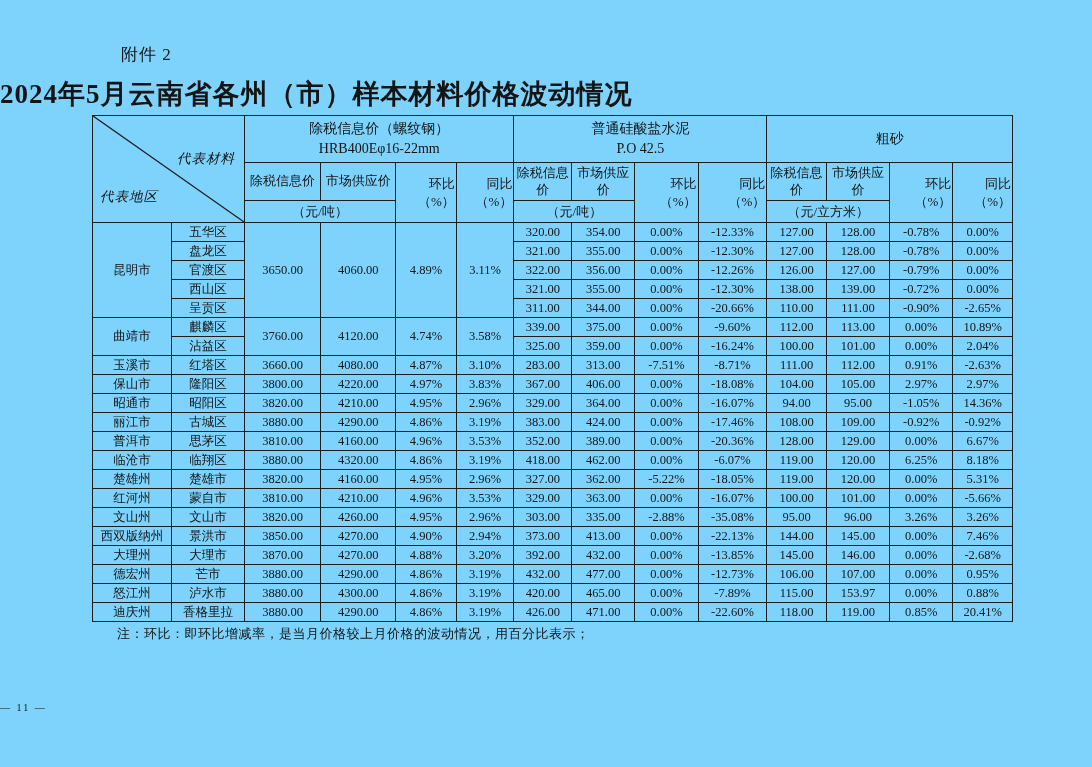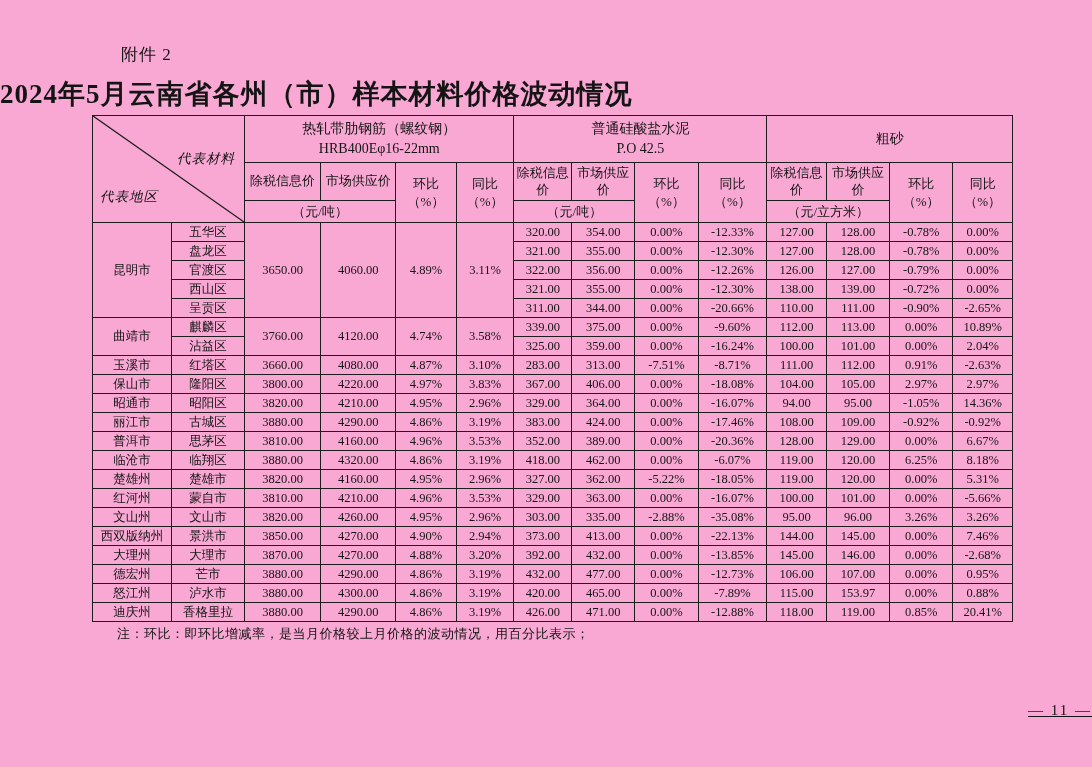--- a/index.html
+++ b/index.html
@@ -1,19 +1,19 @@
 <!DOCTYPE html>
 <html><head>
 <meta charset="utf-8">
 <style>
   html,body{margin:0;padding:0;background:#e8e8e8;}
   .page{
     position:relative;
     width:1092px;height:767px;
-    background:#f9a8d4;
+    background:#7dd3fc;
     font-family:"Liberation Serif","DejaVu Serif",serif;
     color:#141414;
     overflow:hidden;
     box-shadow:0 0 4px rgba(0,0,0,.25);
   }
   .attachment{
     position:absolute;left:121px;top:43px;
     font-size:17px;letter-spacing:1px;
   }
   .doc-title{
@@ -33,29 +33,29 @@
   }
   .price-table{border:1.5px solid #1d1d1d;}
   .hdr-material{height:46px;font-size:14px;line-height:1.45;}
   .hdr-sub{height:37px;font-size:13px;line-height:1.3;}
   .hdr-unit{height:21px;font-size:13px;}
   .price-table tbody td{height:18px;font-size:12.5px;white-space:nowrap;}
   .corner-cell{position:relative;padding:0;font-style:italic;}
   .corner-cell svg{position:absolute;left:0;top:0;width:100%;height:100%;}
   .corner-material{position:absolute;right:9px;top:34px;font-size:13.5px;letter-spacing:1px;}
   .corner-region{position:absolute;left:7px;bottom:16px;font-size:13.5px;letter-spacing:1px;}
-  .pct-head{display:flex;flex-direction:column;line-height:1.35;}
+  .pct-head{display:flex;flex-direction:column;line-height:1.35;text-align:right;}
   .notes{
     position:absolute;left:117px;top:624px;
     display:flex;font-size:13px;line-height:1.55;letter-spacing:.5px;
   }
   .notes .prefix{white-space:nowrap;}
   .footer-page{
     position:absolute;left:0;top:702px;width:100%;
-    text-align:right;font-size:15px;letter-spacing:2px;text-decoration:underline;
+    text-align:left;font-size:10px;letter-spacing:2px;
   }
 </style>
 </head>
 <body>
 
 <div class="page">
 
   <div class="attachment">附件 2</div>
 
   <div class="doc-title">2024年5月云南省各州（市）样本材料价格波动情况</div>
@@ -80,21 +80,21 @@
     <thead>
       <tr>
         <th class="corner-cell" rowspan="3" colspan="2">
           <svg viewBox="0 0 100 100" preserveAspectRatio="none">
             <line x1="0" y1="0" x2="100" y2="100" stroke="#1d1d1d" stroke-width="1.3" vector-effect="non-scaling-stroke"></line>
           </svg>
           <span class="corner-material">代表材料</span>
           <span class="corner-region">代表地区</span>
         </th>
         <th class="hdr-material" colspan="4">
-          <div>热轧带肋钢筋（螺纹钢）</div>
+          <div>除税信息价（螺纹钢）</div>
           <div>HRB400Eφ16-22mm</div>
         </th>
         <th class="hdr-material" colspan="4">
           <div>普通硅酸盐水泥</div>
           <div>P.O 42.5</div>
         </th>
         <th class="hdr-material" colspan="4">
           <div>粗砂</div>
         </th>
       </tr>
@@ -447,21 +447,21 @@
         <tr>
           <td>迪庆州</td>
           <td>香格里拉</td>
           <td>3880.00</td>
           <td>4290.00</td>
           <td>4.86%</td>
           <td>3.19%</td>
           <td>426.00</td>
           <td>471.00</td>
           <td>0.00%</td>
-          <td>-12.88%</td>
+          <td>-22.60%</td>
           <td>118.00</td>
           <td>119.00</td>
           <td>0.85%</td>
           <td>20.41%</td>
         </tr>
       </tbody>
   </table>
 
   <div class="notes">
     <span class="prefix">注：</span>

